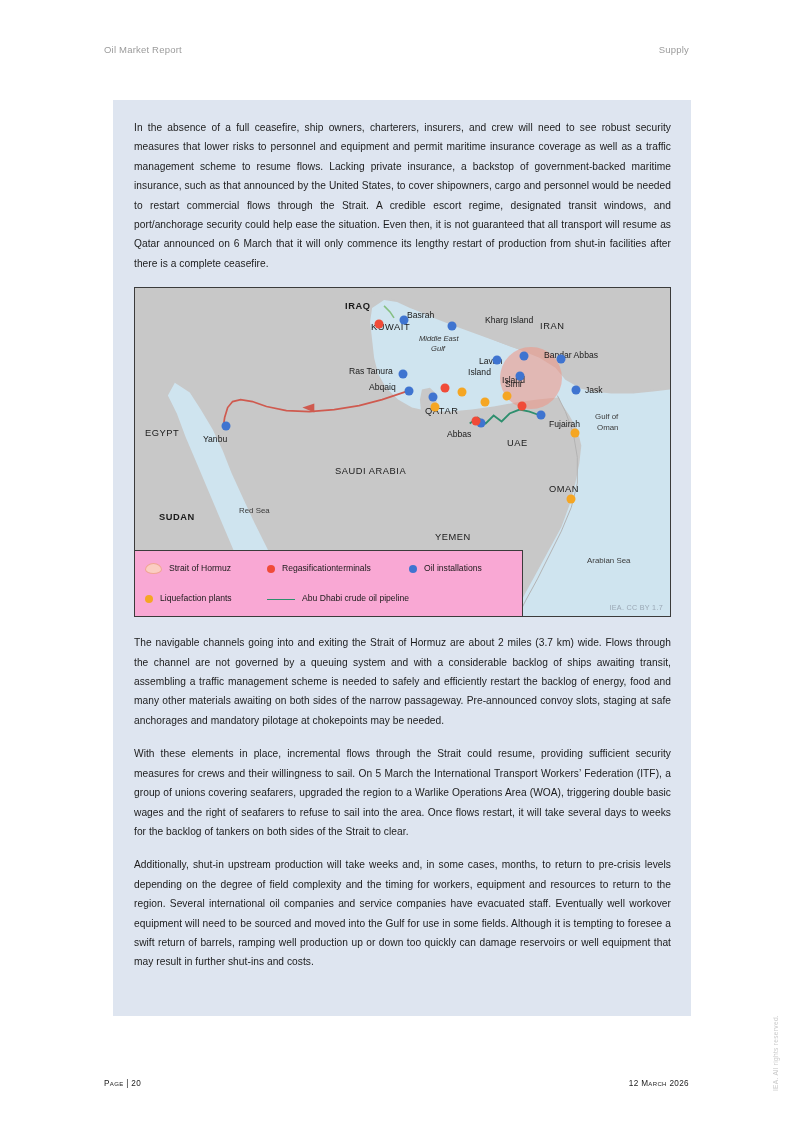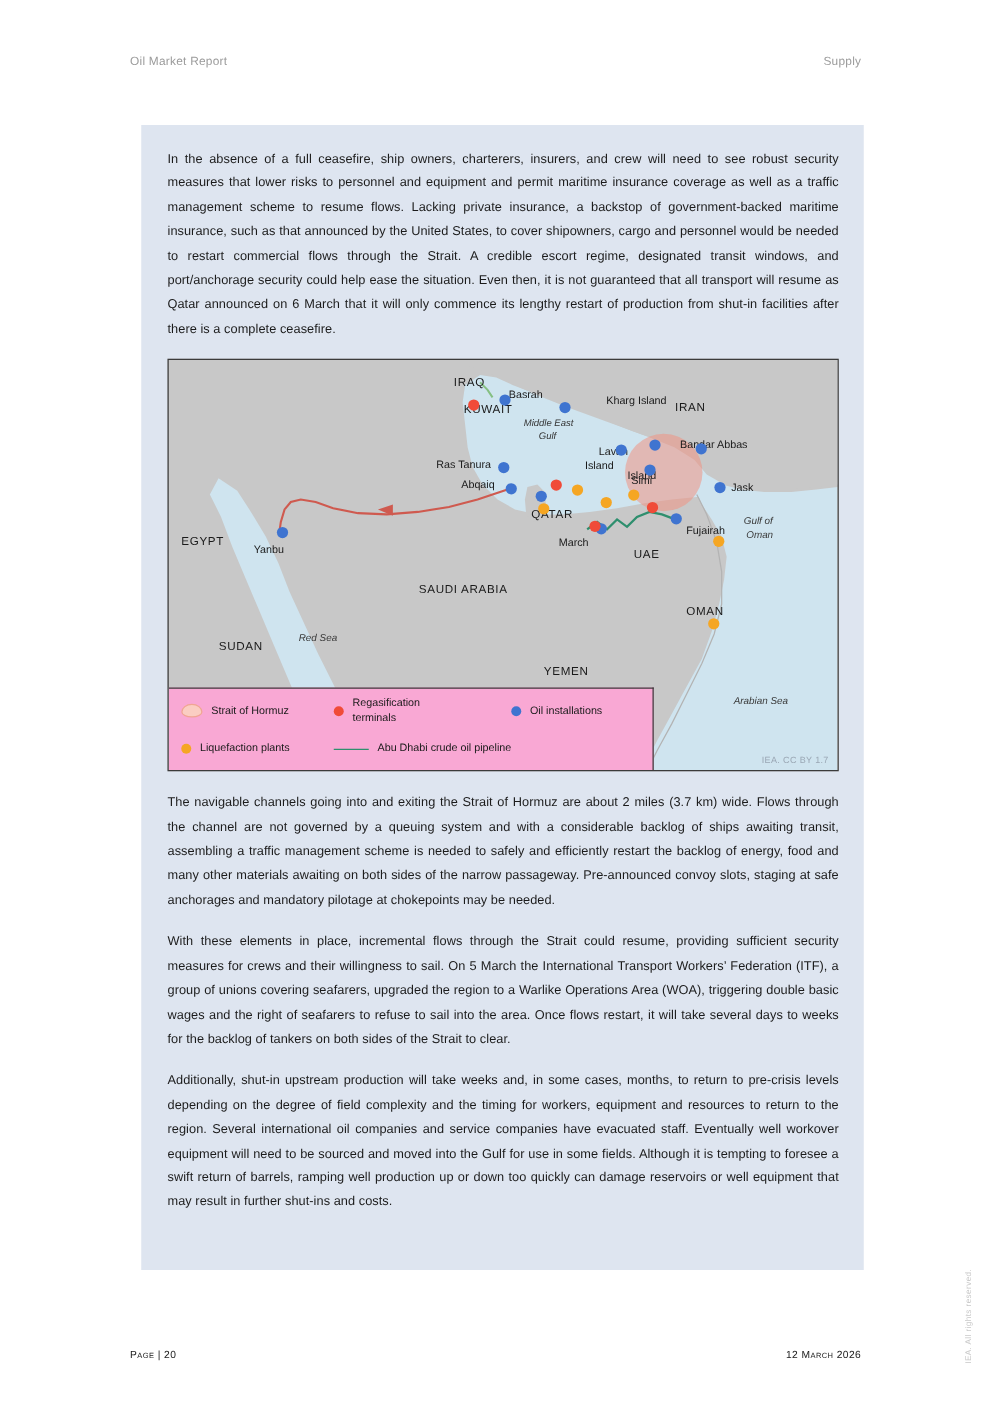--- a/index.html
+++ b/index.html
@@ -72,21 +72,21 @@
   .map-label {
     position: absolute;
     font-family: "Liberation Sans", sans-serif;
     color: #1a1a1a;
     white-space: nowrap;
     pointer-events: none;
   }
   .lbl-country { font-size: 9.3px; letter-spacing: .55px; }
   .lbl-city    { font-size: 8.6px; }
   .lbl-sea     { font-size: 7.6px; font-style: italic; color: #333; }
-  .lbl-sea-2   { font-size: 7.9px; font-style: italic; color: #3a3a3a; }
+  .lbl-sea-2   { font-size: 7.9px; color: #3a3a3a; }
 
   .dot {
     position: absolute;
     border-radius: 50%;
     width: 9px; height: 9px;
     transform: translate(-50%,-50%);
   }
   .dot-oil   { background: #3f74d0; }
   .dot-regas { background: #f04b38; }
   .dot-lng   { background: #f5a623; }
@@ -141,21 +141,21 @@
     border: 1px solid #f0a593;
     flex: 0 0 auto;
   }
   .lg-swatch-dot {
     width: 8px; height: 8px; border-radius: 50%; flex: 0 0 auto;
   }
   .lg-line {
     width: 28px; height: 0; border-top: 1.6px solid #c2706e; flex: 0 0 auto;
   }
   .lg-line-green { border-top: 1.6px solid #2e8f6e; }
-  .lg-two-line { display: flex; flex-direction: column; }
+  .lg-two-line { display: flex; flex-direction: row; }
 
   
   .page-footer {
     position: absolute;
     bottom: 33px;
     left: 104px;
     width: 585px;
     display: flex;
     justify-content: space-between;
     align-items: baseline;
@@ -232,43 +232,43 @@
 
         <path d="M336,136 L344,130 L352,136 L360,128 L368,134 L376,126
                  L386,122 L396,124 L404,127" stroke="#2e8f6e" stroke-width="1.8" fill="none"></path>
 
         <path d="M424,108 L432,124 L440,146 L444,170 L444,196 L438,220
                  L428,244 L416,268 L404,292 L392,314 L384,330" stroke="#b3b3b3" stroke-width="1" fill="none"></path>
       </svg>
 
       <div class="hormuz-blob" style="left:396px; top:90px;"></div>
 
-      <div class="map-label lbl-country" style="left:228px; top:13px;">IRAQ</div>
+      <div class="map-label lbl-country" style="left:210px; top:13px;font-weight:bold;">IRAQ</div>
       <div class="map-label lbl-country" style="left:236px; top:34px;">KUWAIT</div>
       <div class="map-label lbl-country" style="left:405px; top:33px;">IRAN</div>
       <div class="map-label lbl-country" style="left:290px; top:118px;">QATAR</div>
       <div class="map-label lbl-country" style="left:372px; top:150px;">UAE</div>
       <div class="map-label lbl-country" style="left:414px; top:196px;">OMAN</div>
       <div class="map-label lbl-country" style="left:200px; top:178px;">SAUDI ARABIA</div>
       <div class="map-label lbl-country" style="left:10px;  top:140px;">EGYPT</div>
-      <div class="map-label lbl-country" style="left:40px;  top:224px;">SUDAN</div>
+      <div class="map-label lbl-country" style="left:24px;  top:224px;font-weight:bold;">SUDAN</div>
       <div class="map-label lbl-country" style="left:300px; top:244px;">YEMEN</div>
 
       <div class="map-label lbl-city" style="left:272px; top:22px;">Basrah</div>
       <div class="map-label lbl-city" style="left:306px; top:27px;margin-left:44px;">Kharg Island</div>
       <div class="map-label lbl-city" style="left:214px; top:78px;">Ras Tanura</div>
       <div class="map-label lbl-city" style="left:234px; top:94px;">Abqaiq</div>
       <div class="map-label lbl-city" style="left:332px; top:68px;padding-left:12px;">Lavan</div>
       <div class="map-label lbl-city" style="left:333px; top:79px;">Island</div>
       <div class="map-label lbl-city" style="left:370px; top:76px;margin-top:15px;">Simi</div>
       <div class="map-label lbl-city" style="left:367px; top:87px;">Island</div>
       <div class="map-label lbl-city" style="left:409px; top:62px;">Bandar Abbas</div>
       <div class="map-label lbl-city" style="left:450px; top:97px;">Jask</div>
       <div class="map-label lbl-city" style="left:414px; top:131px;">Fujairah</div>
-      <div class="map-label lbl-city" style="left:312px; top:141px;">March</div>
+      <div class="map-label lbl-city" style="left:312px; top:141px;">Abbas</div>
       <div class="map-label lbl-city" style="left:68px;  top:146px;">Yanbu</div>
 
       <div class="map-label lbl-sea" style="left:284px; top:46px;">Middle East</div>
       <div class="map-label lbl-sea" style="left:296px; top:56px;">Gulf</div>
       <div class="map-label lbl-sea-2" style="left:460px; top:124px;">Gulf of</div>
       <div class="map-label lbl-sea-2" style="left:462px; top:135px;">Oman</div>
       <div class="map-label lbl-sea-2" style="left:104px;  top:218px;">Red Sea</div>
       <div class="map-label lbl-sea-2" style="left:452px; top:268px;">Arabian Sea</div>
 
       <div class="dot dot-oil" style="left:269px; top:32px;"></div>

